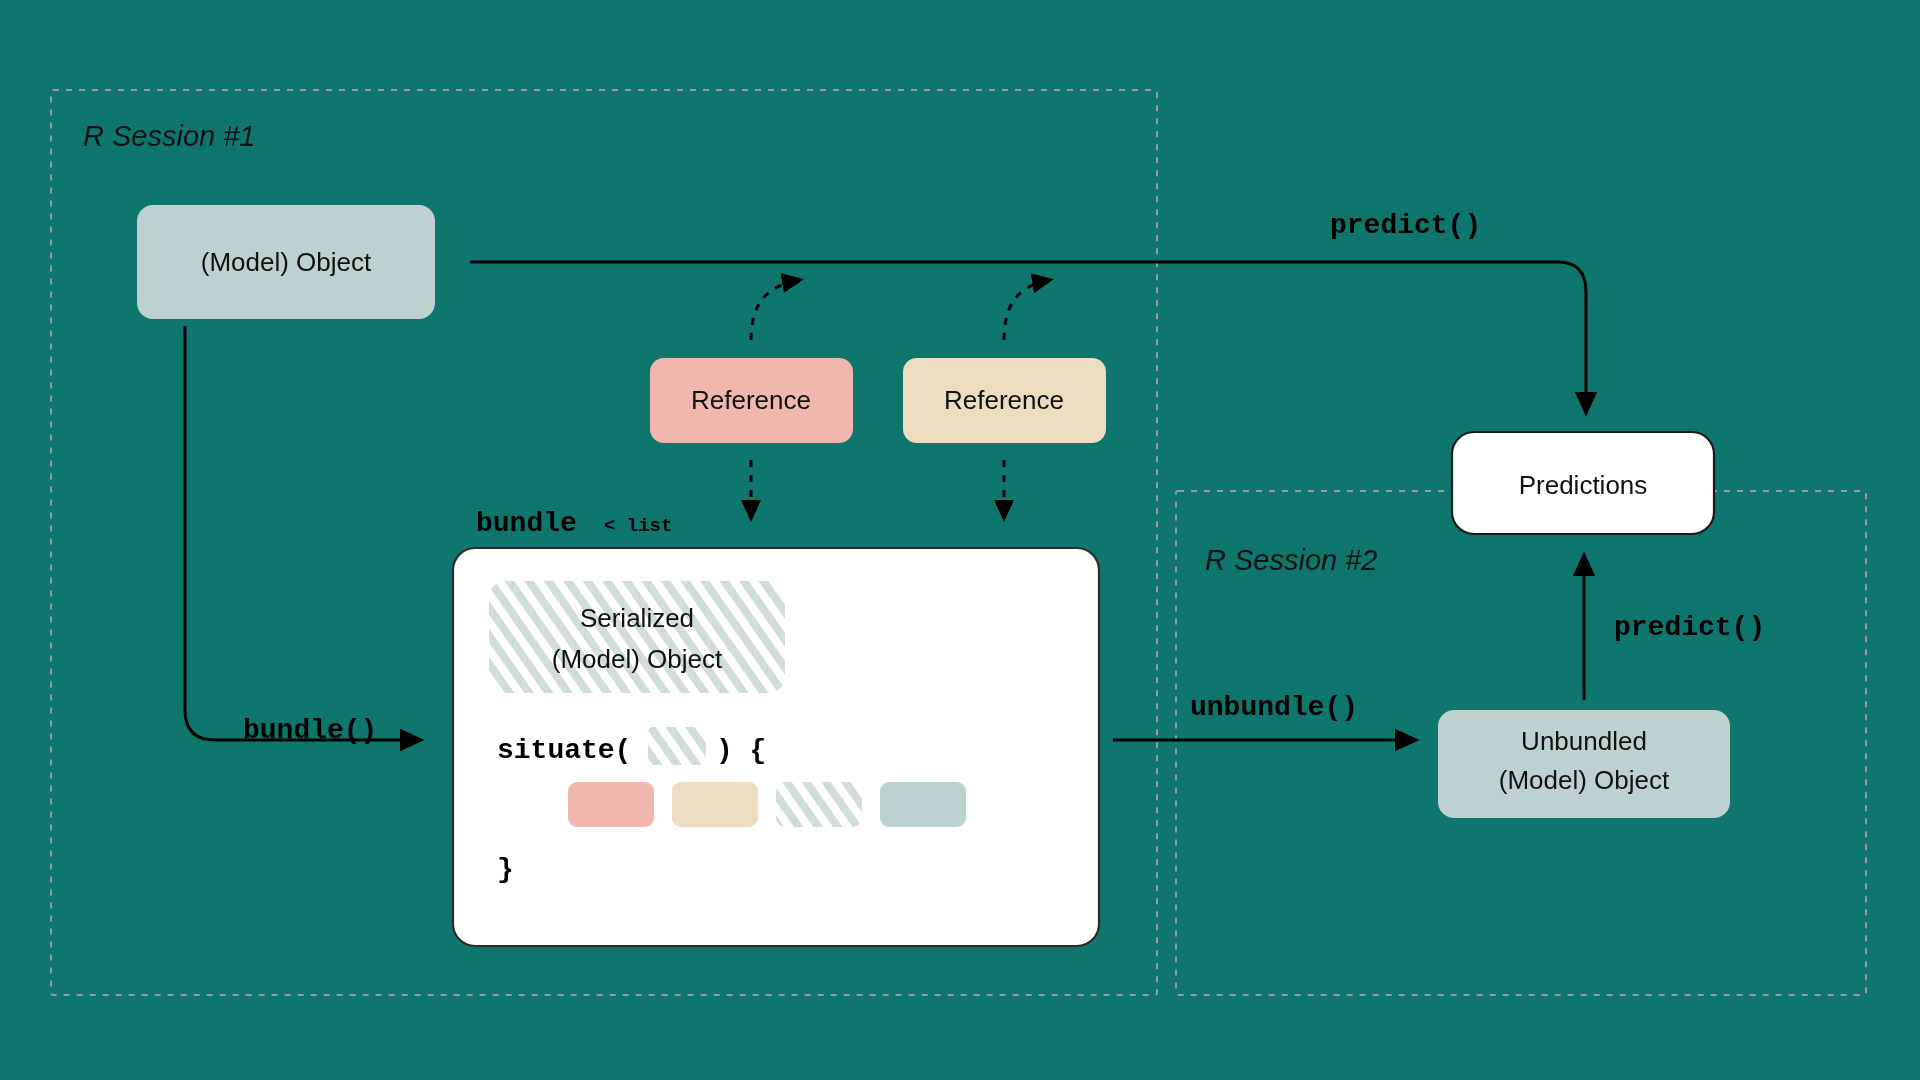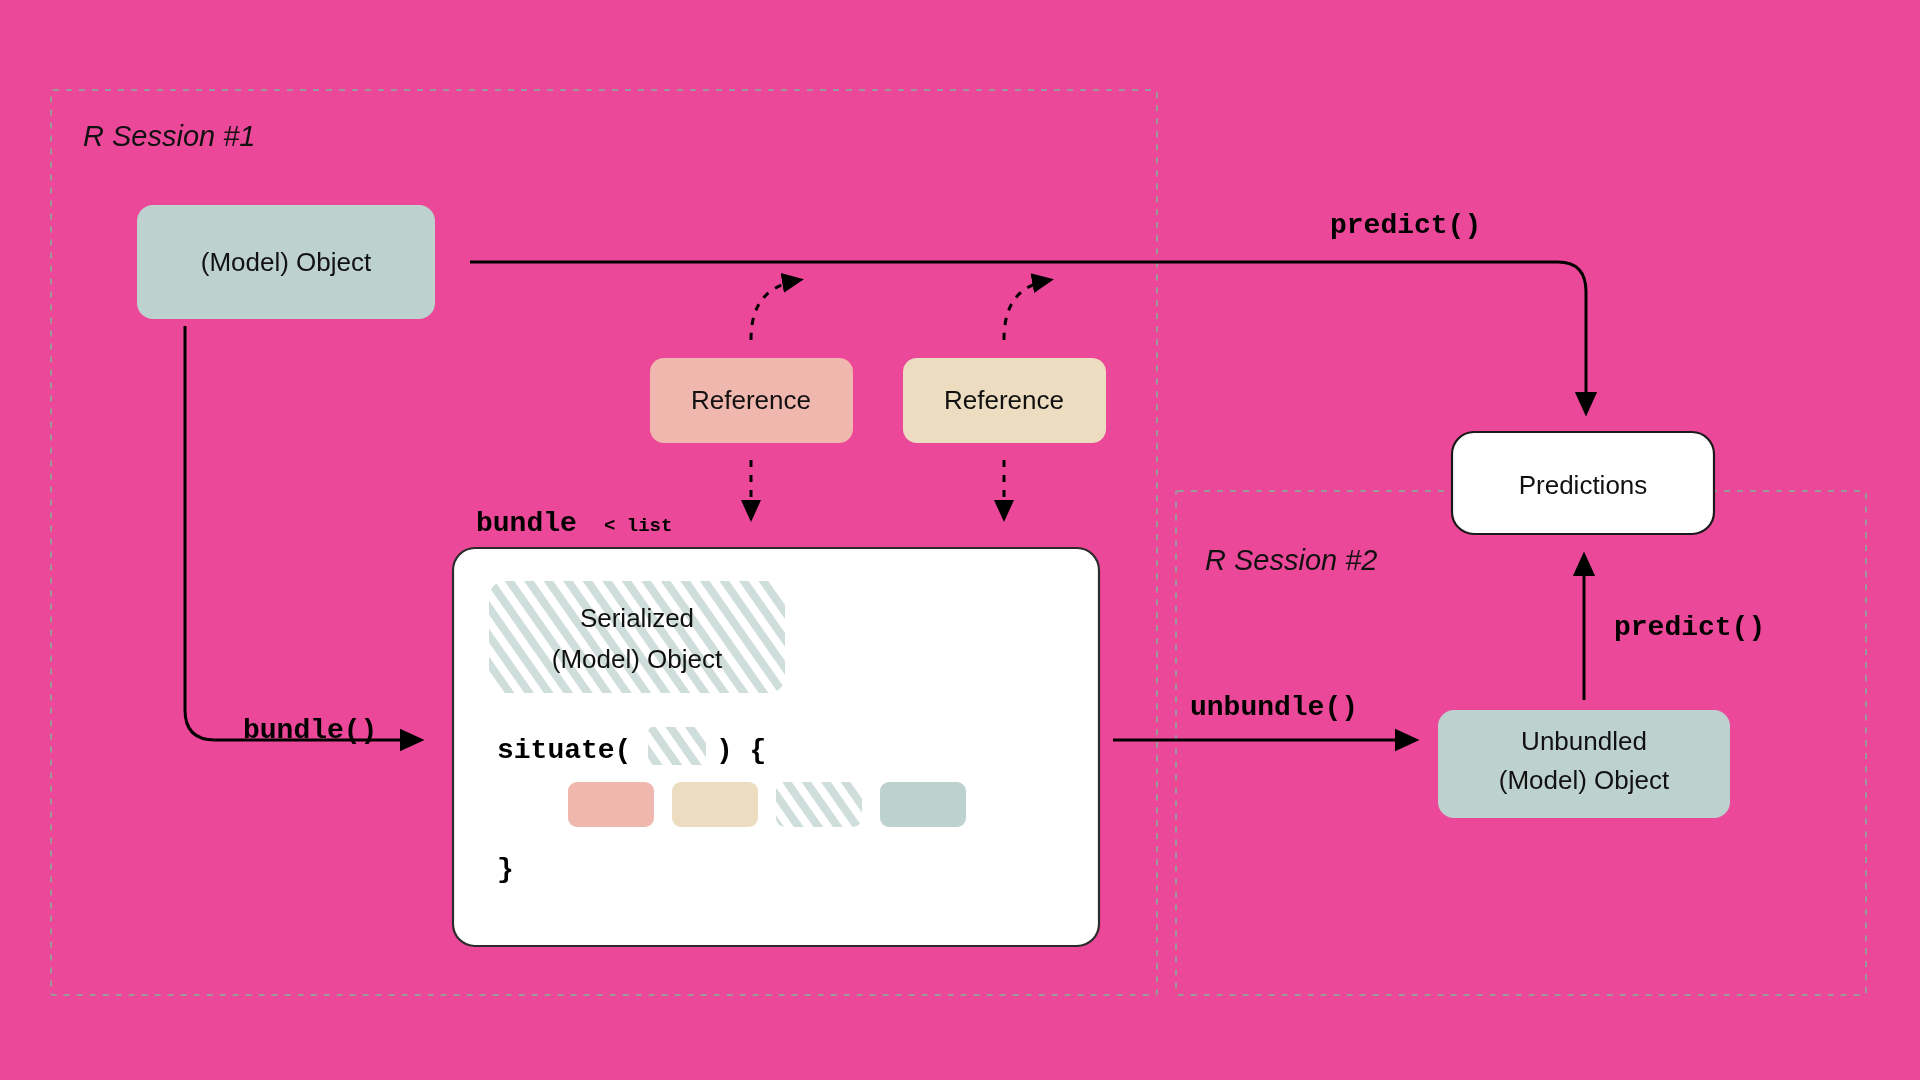--- a/index.html
+++ b/index.html
@@ -1,18 +1,18 @@
 <!DOCTYPE html>
 <html><head>
 <meta charset="utf-8">
 <style>
   html,body{margin:0;padding:0;background:#ffffff;}
   body{width:1920px;height:1080px;overflow:hidden;
        font-family:"Liberation Sans", sans-serif;}
-  #stage{position:relative;width:1920px;height:1080px;background:#ec4899;}
+  #stage{position:relative;width:1920px;height:1080px;background:#0f766e;}
   svg#diagram{position:absolute;left:0;top:0;width:1920px;height:1080px;}
 
   .session-label{font-family:"Liberation Sans",sans-serif;font-style:italic;
                  font-size:29px;fill:#111;}
   .node-label{font-family:"Liberation Sans",sans-serif;font-size:26px;fill:#111;}
   .mono-label{font-family:"Liberation Mono","DejaVu Sans Mono",monospace;
               font-size:28px;font-weight:700;fill:#000;}
   .mono-small{font-family:"Liberation Mono","DejaVu Sans Mono",monospace;
               font-size:19px;font-weight:700;fill:#000;}
   .dashed-box{fill:none;stroke:#9a9a9a;stroke-width:2;stroke-dasharray:6 7;}

